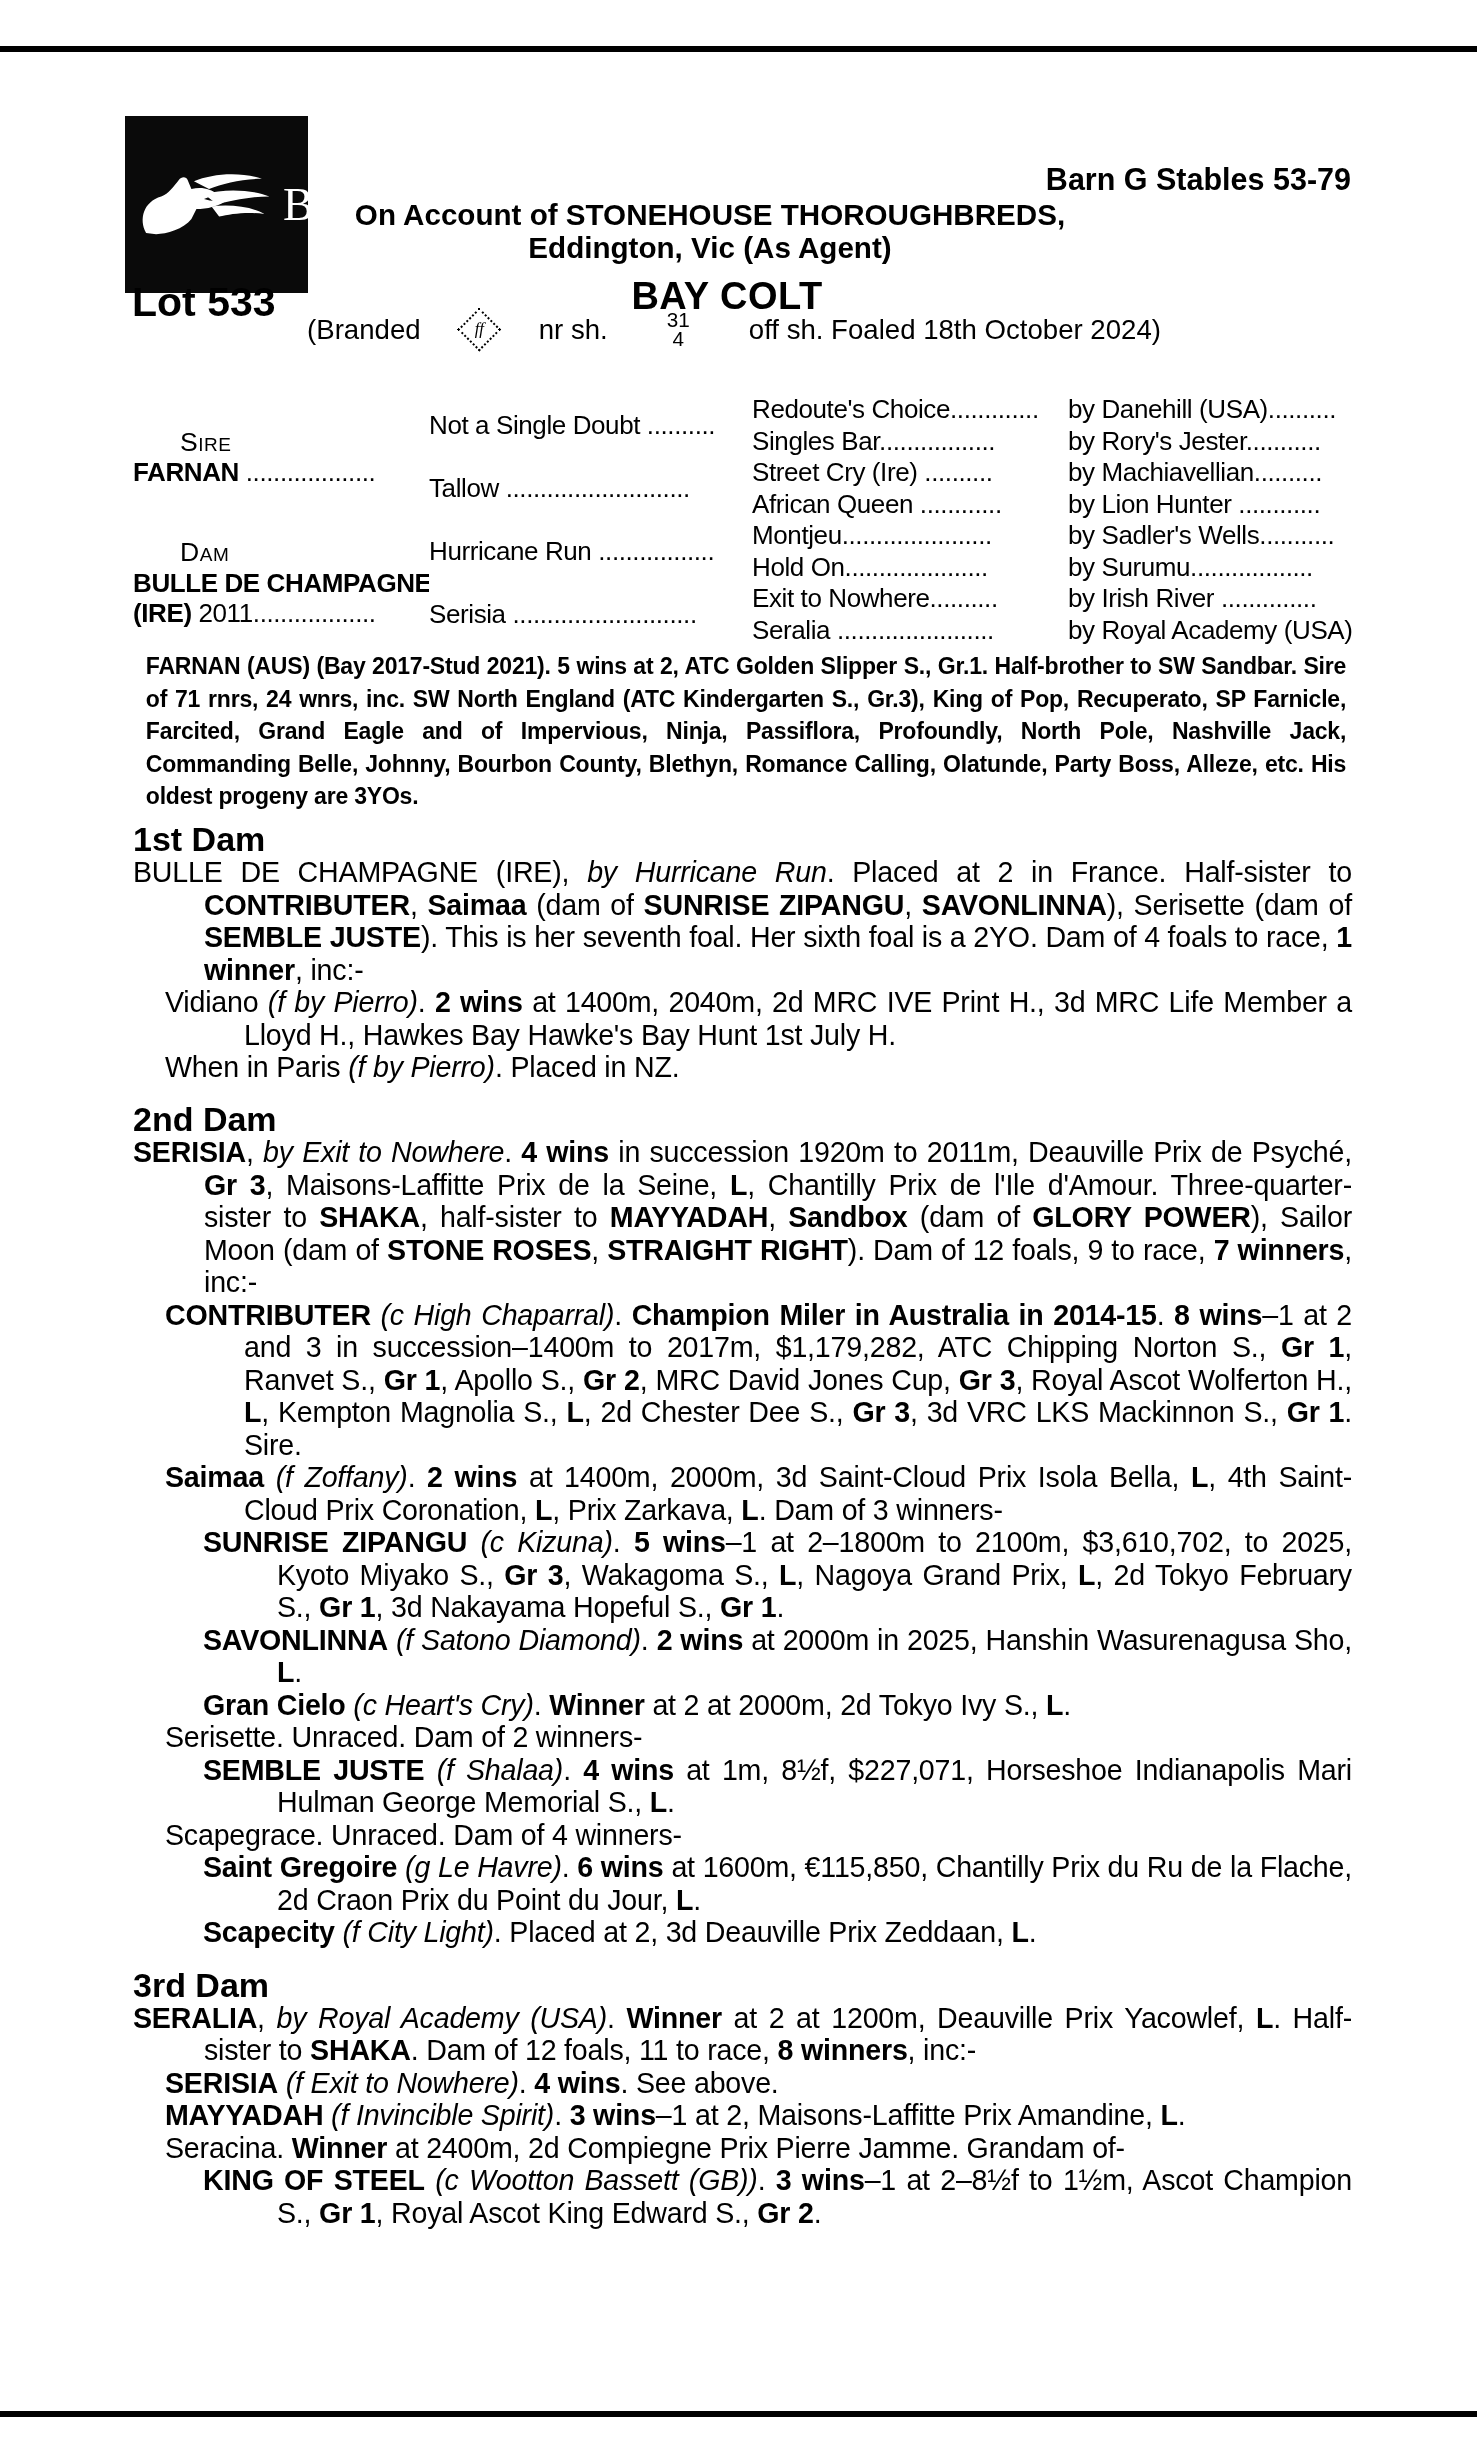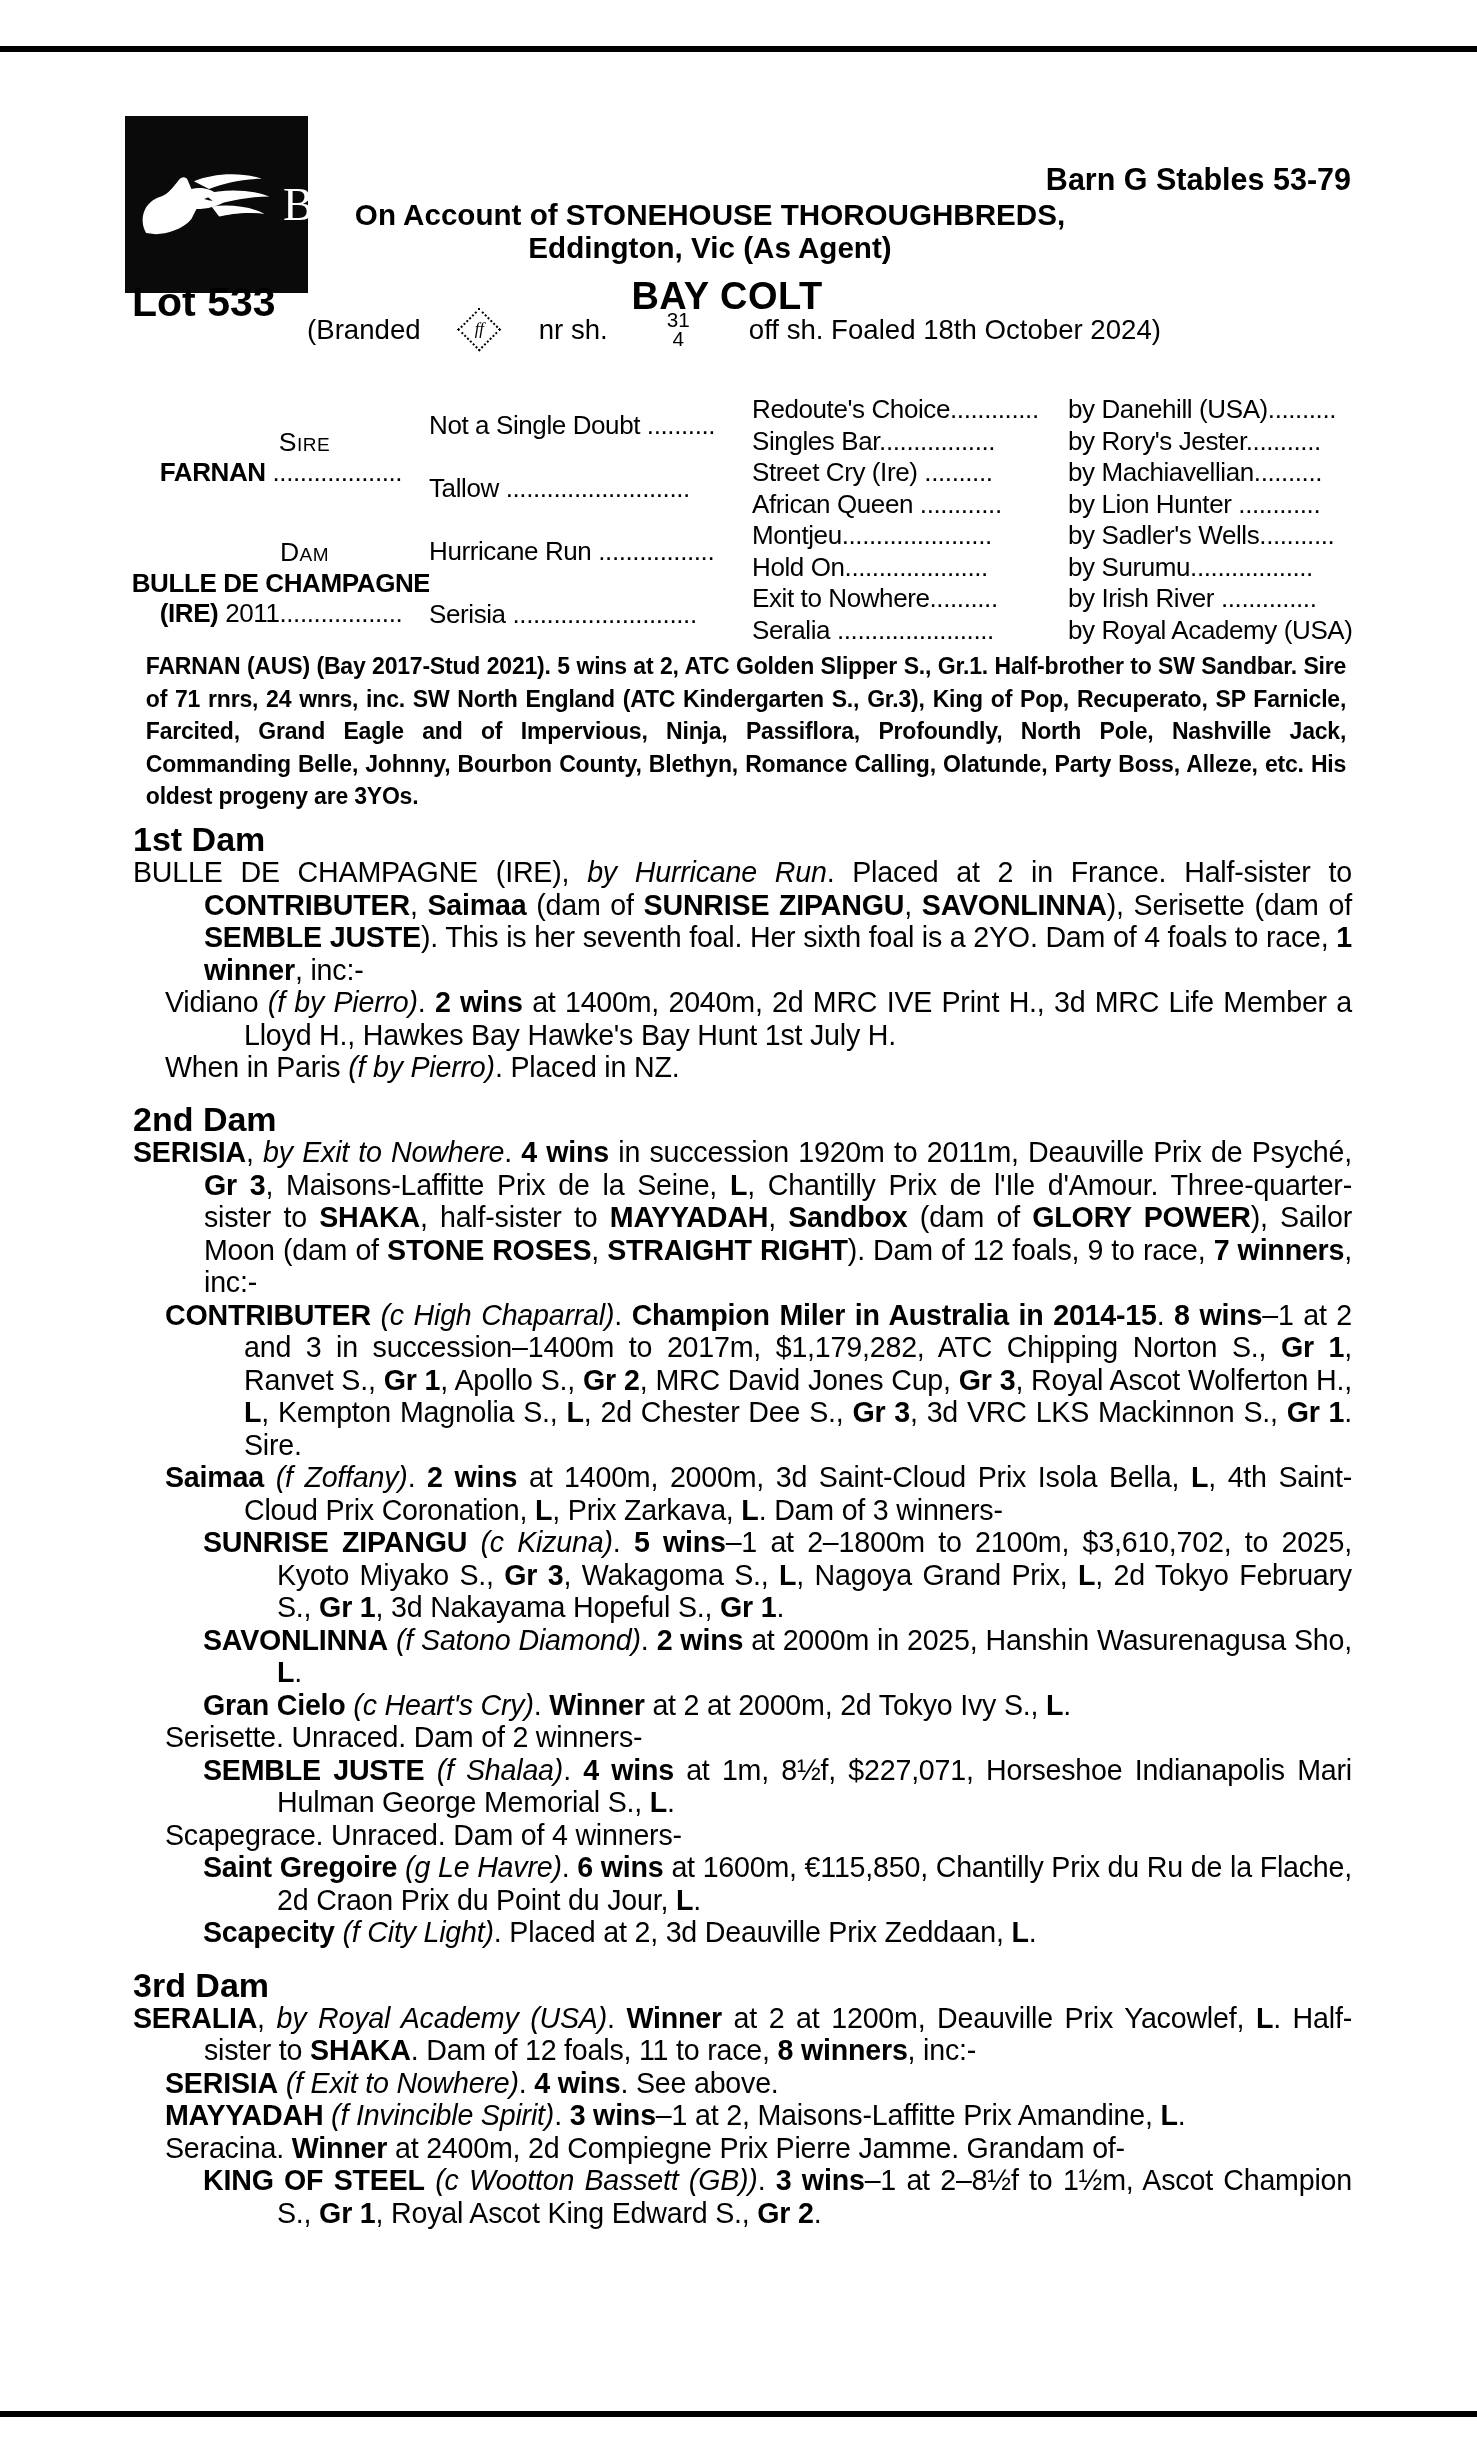--- a/index.html
+++ b/index.html
@@ -34,21 +34,21 @@
         font:italic 16.7px "Liberation Serif", serif;}
   .frac{display:inline-block;text-align:center;font-size:20.7px;line-height:18.7px;
         margin:0 27px;vertical-align:middle;}
 
   
   .ped{position:absolute;left:133px;top:394px;width:1219px;display:grid;
        grid-template-columns:296px 323px 316px 284px;grid-auto-rows:31.5px;
        font-size:26px;letter-spacing:-0.4px;}
   .ped .cell{white-space:nowrap;overflow:hidden;line-height:31.5px;}
   .pcol1{grid-column:1;display:flex;flex-direction:column;justify-content:center;
-         line-height:30.5px;white-space:nowrap;overflow:hidden;align-items:center;}
+         line-height:30.5px;white-space:nowrap;overflow:hidden;}
   .sireblk{grid-row:1/5;}
   .damblk{grid-row:5/9;}
   .lbl{padding-left:47px;font-variant:small-caps;font-size:26.6px;letter-spacing:0.5px;}
   .g2{grid-column:2;display:flex;align-items:center;}
   .g3{grid-column:3;}
   .g4{grid-column:4;}
   .b{font-weight:bold;}
   .i{font-style:italic;}
 
   

